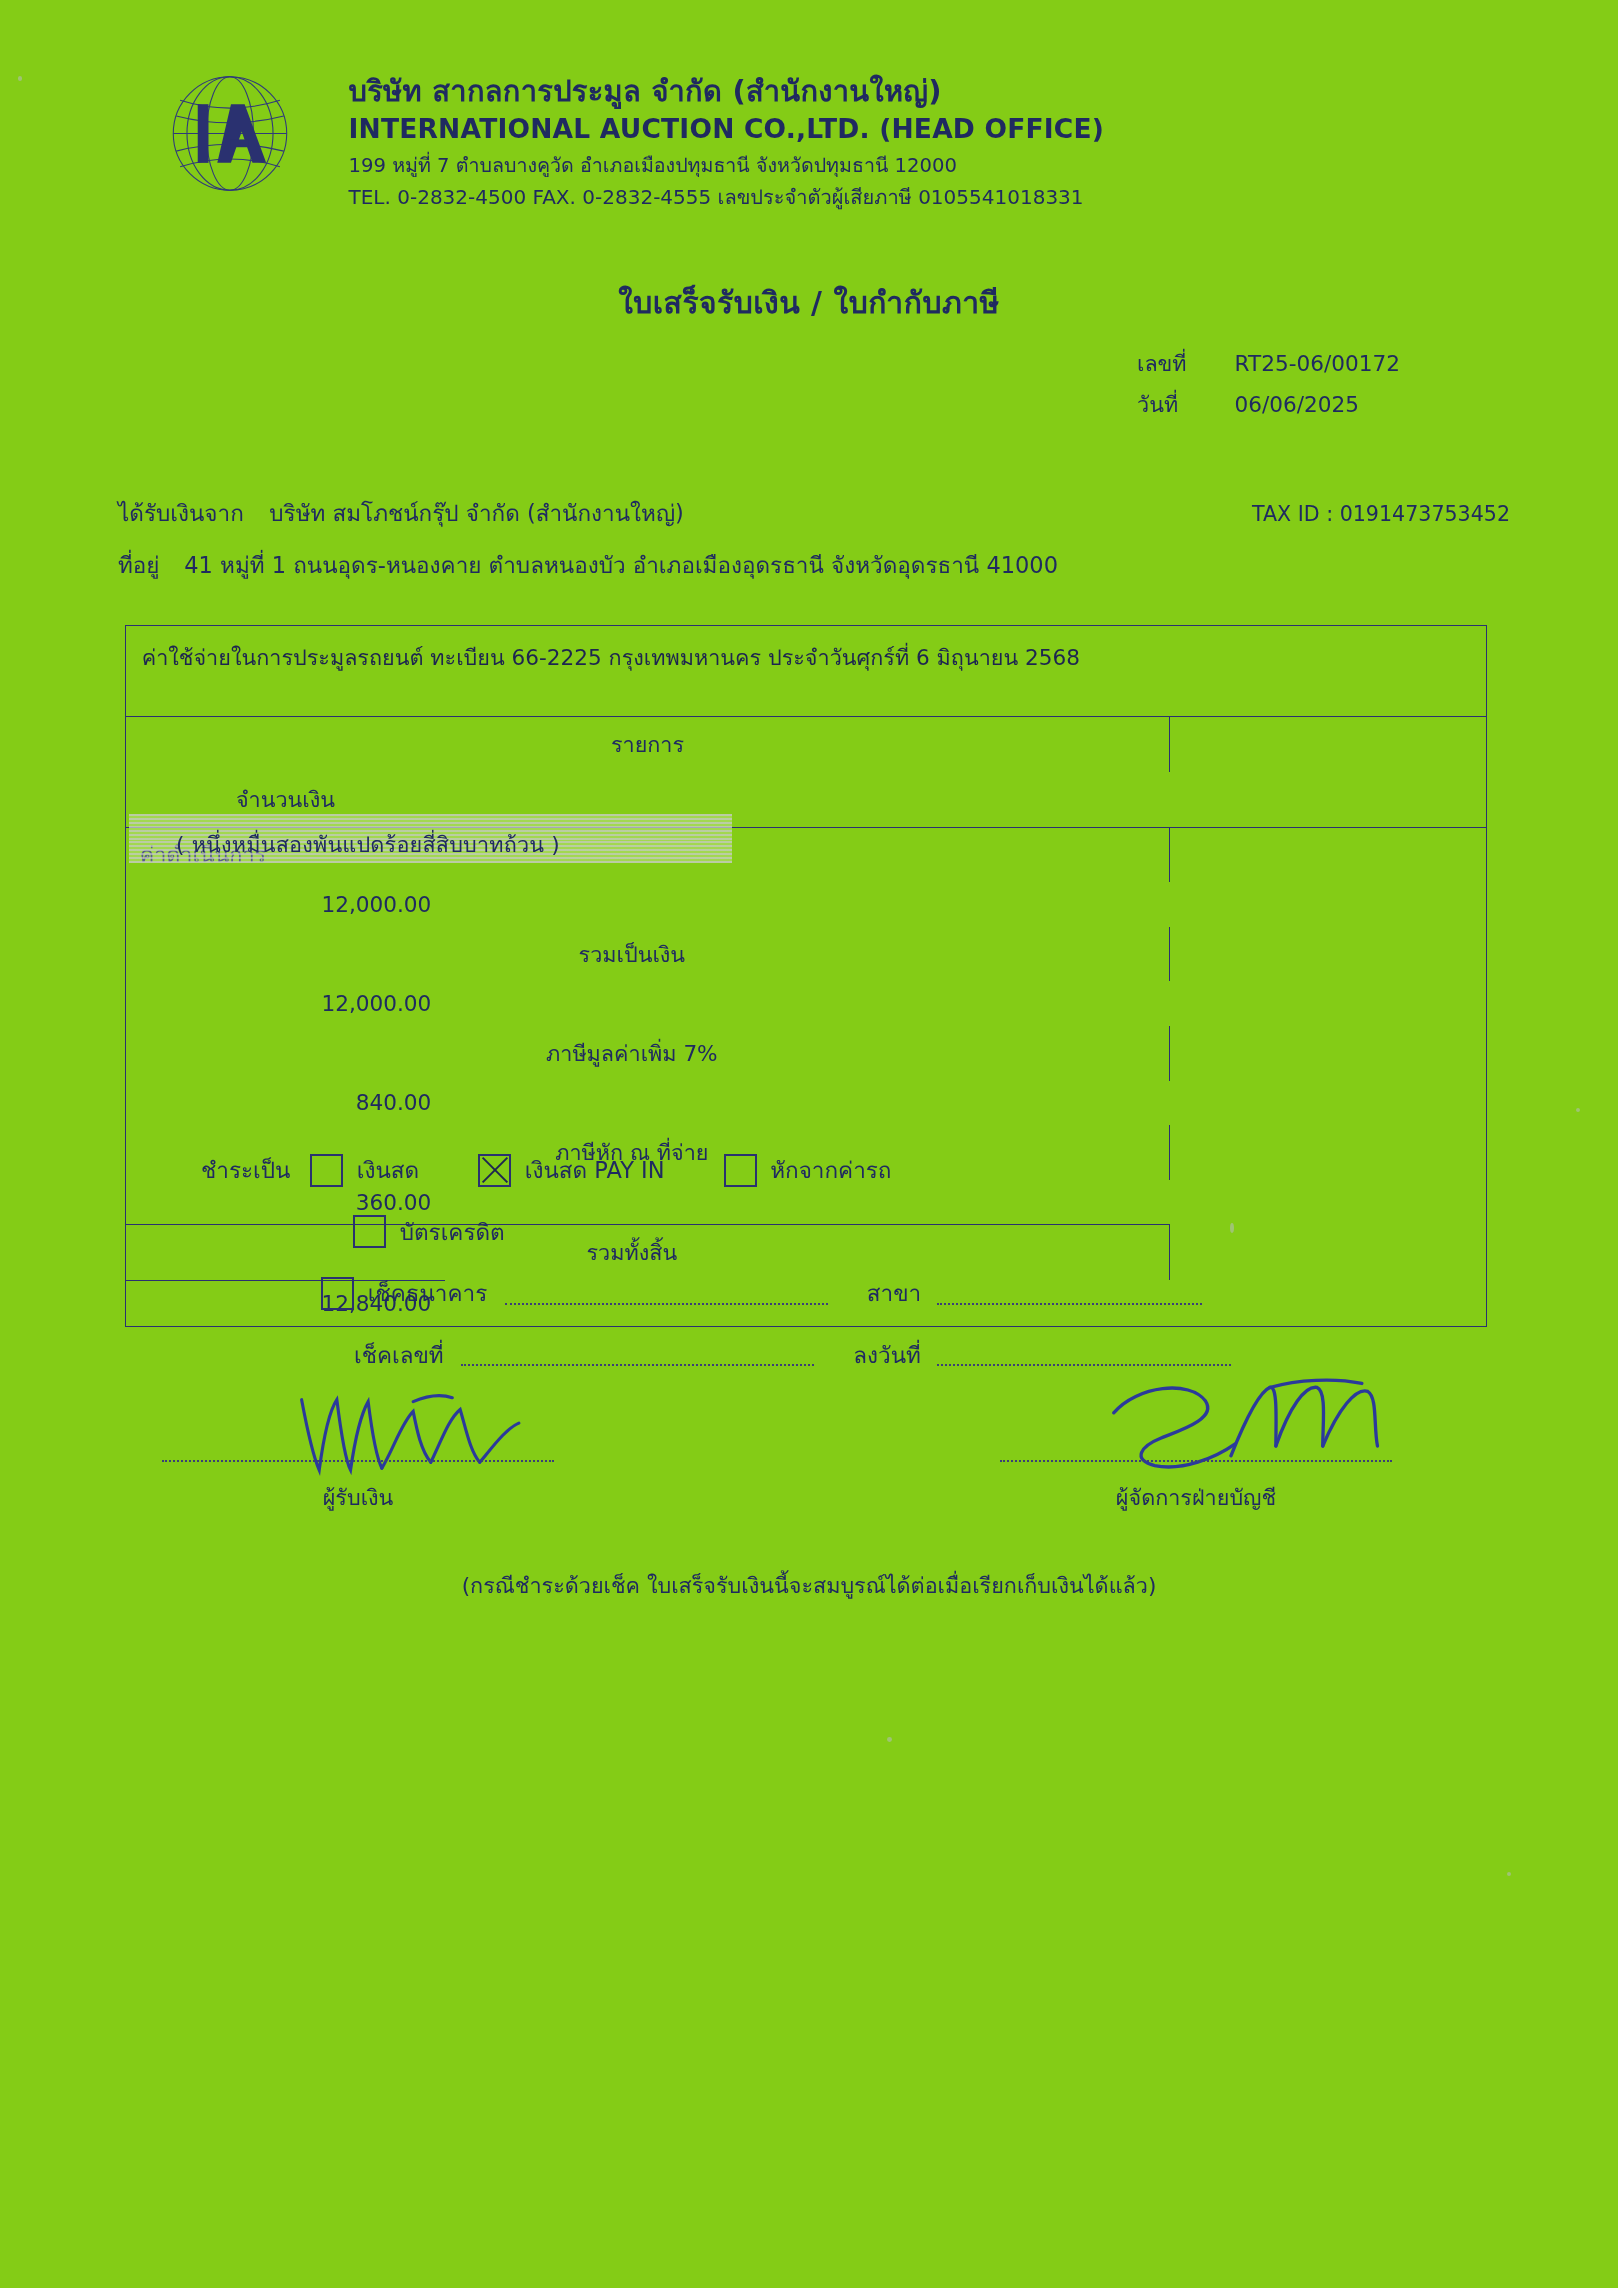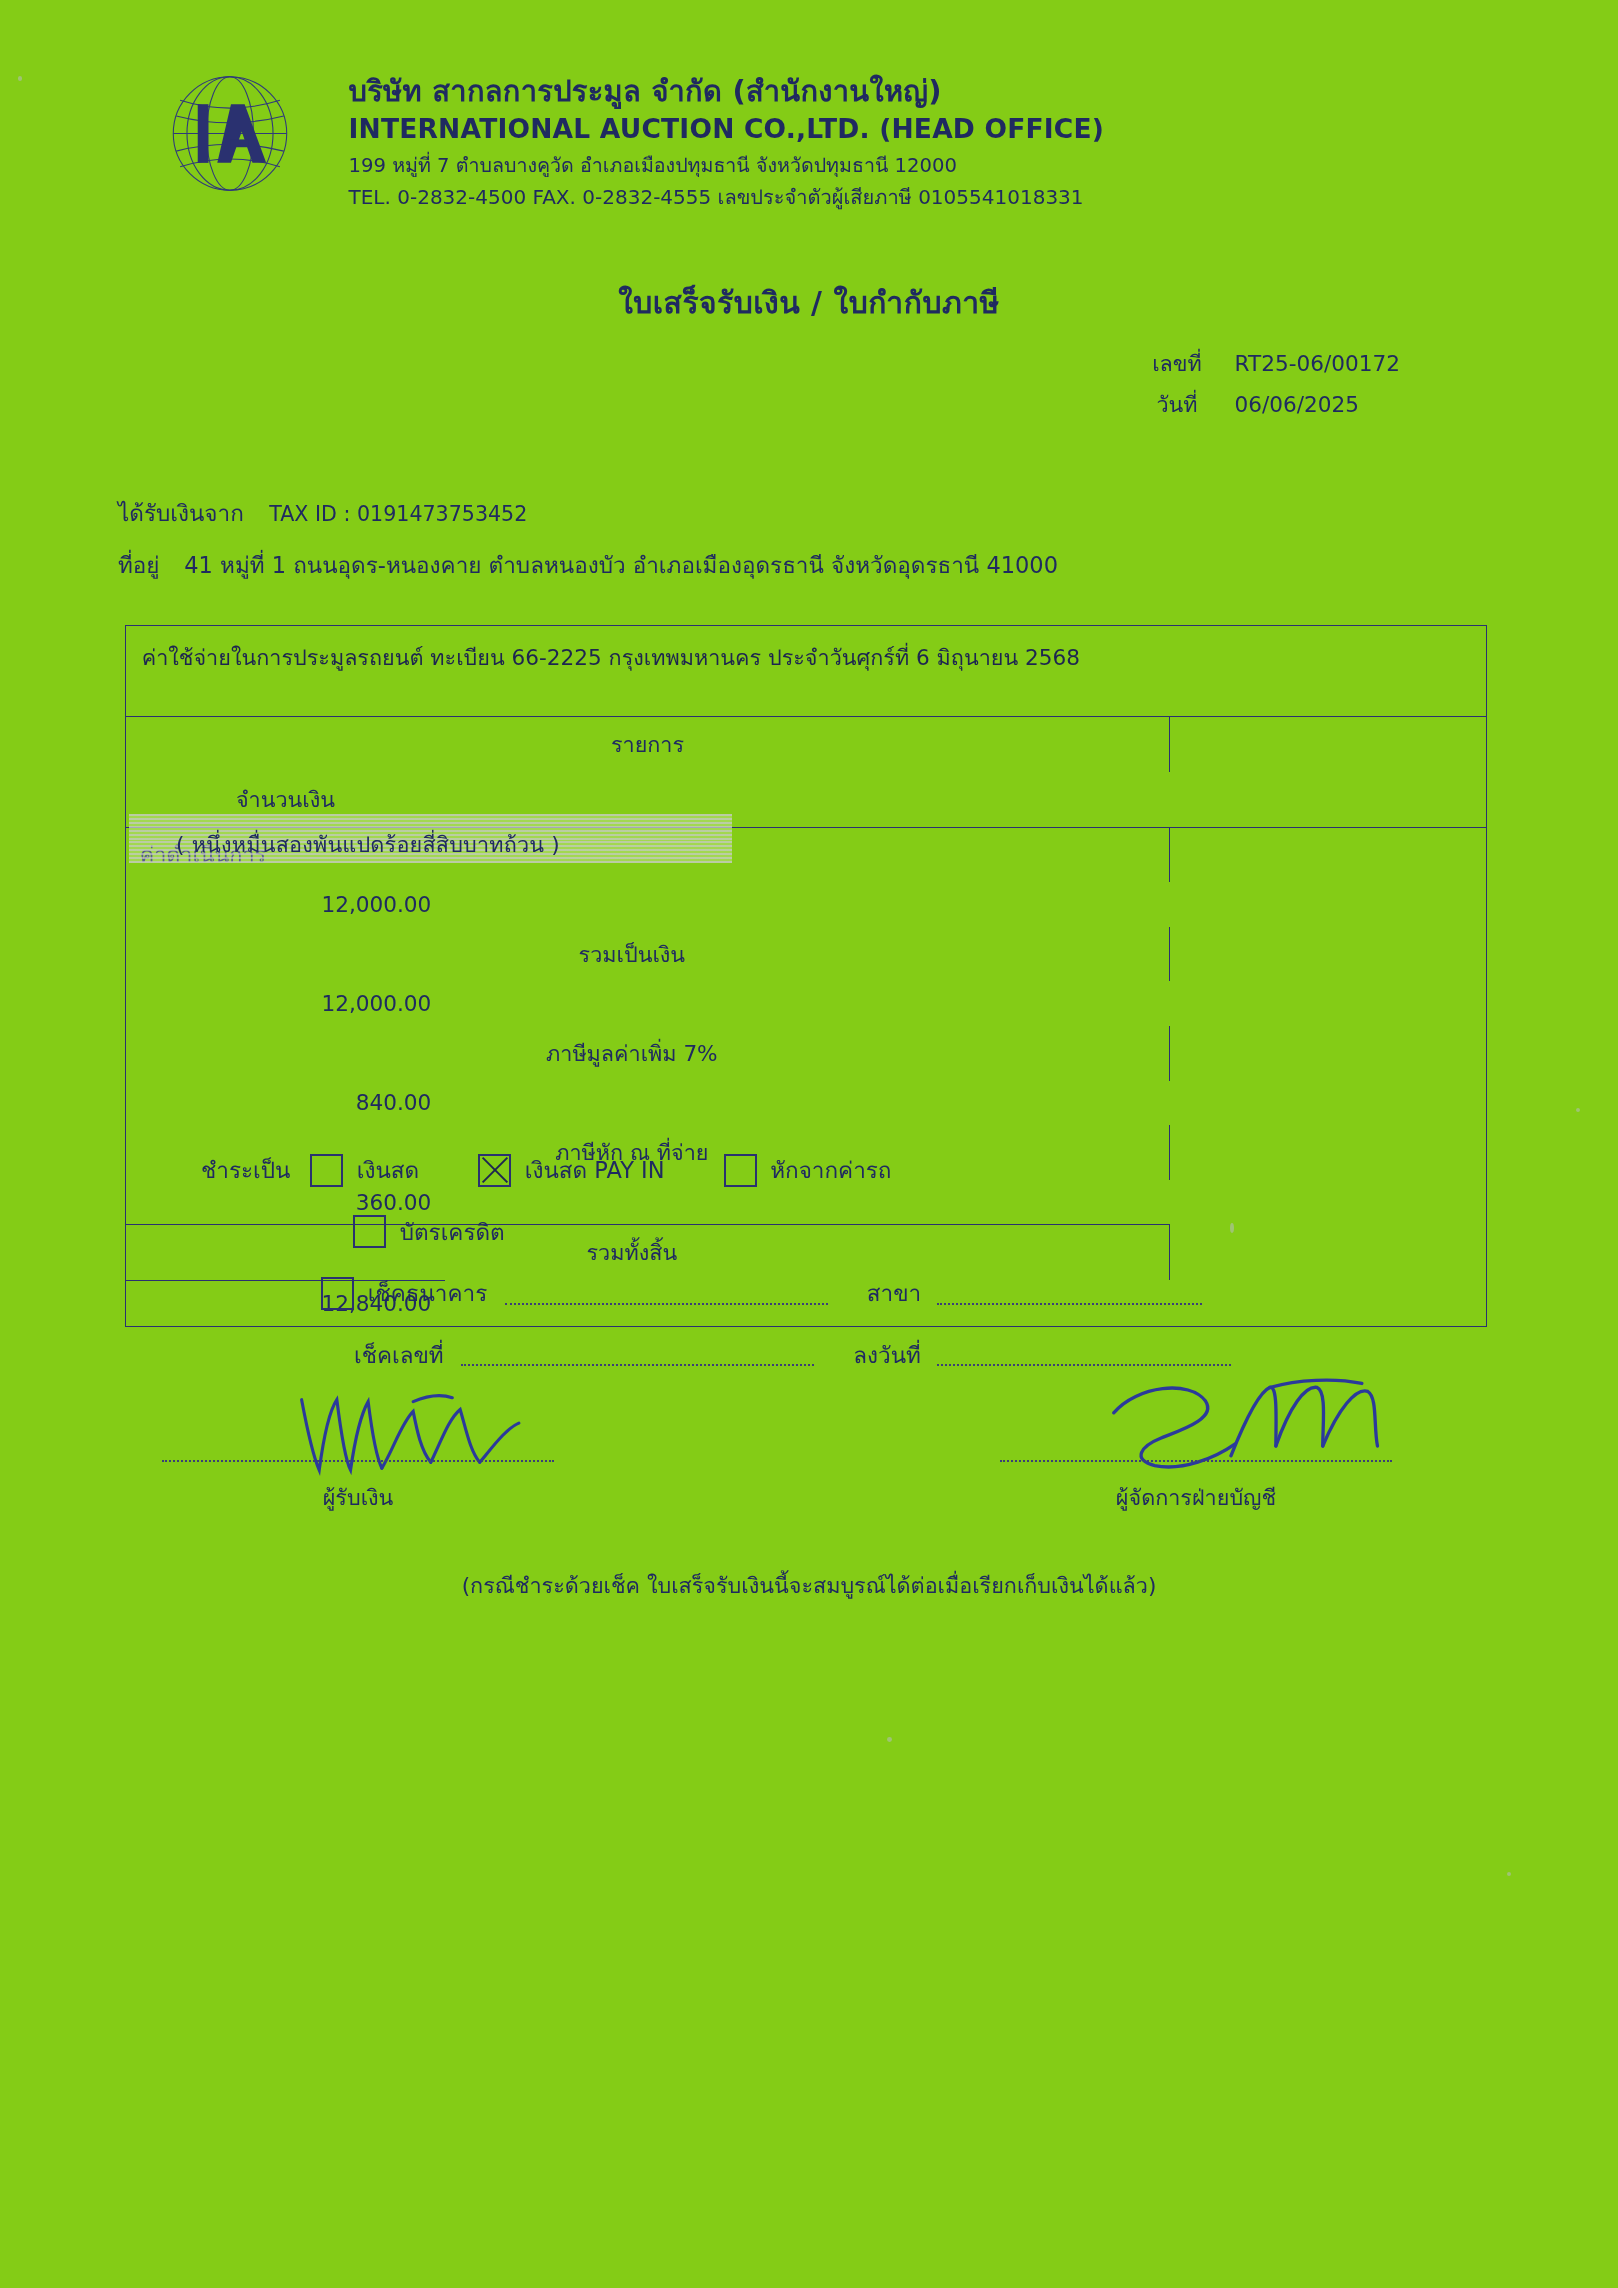--- a/index.html
+++ b/index.html
@@ -84,21 +84,21 @@
 
   
   .doc-meta {
     position: absolute;
     top: 343px;
     left: 1137px;
     font-size: 21.6px;
     line-height: 1.9;
     color: #1f2a60;
   }
-  .doc-meta .row { display: flex; gap: 17.6px; text-align: center; }
+  .doc-meta .row { display: flex; gap: 17.6px; }
   .doc-meta .lbl { width: 80px; }
 
   
   .cust-line1 {
     position: absolute;
     top: 495px;
     left: 118px;
     width: 1392px;
     display: flex;
     align-items: baseline;
@@ -323,20 +323,21 @@
       <span>RT25-06/00172</span>
     </div>
     <div class="row">
       <span class="lbl">วันที่</span>
       <span>06/06/2025</span>
     </div>
   </div>
 
   <div class="cust-line1">
     <span class="lbl">ได้รับเงินจาก</span>
+    <span class="val">บริษัท สมโภชน์กรุ๊ป  จำกัด (สำนักงานใหญ่)</span>
     <span class="taxid">TAX ID : 0191473753452</span>
   </div>
   <div class="cust-line2">
     <span class="lbl">ที่อยู่</span>
     <span>41 หมู่ที่ 1  ถนนอุดร-หนองคาย ตำบลหนองบัว อำเภอเมืองอุดรธานี จังหวัดอุดรธานี 41000</span>
   </div>
 
   <div class="tbl">
 
     <div class="row-note">ค่าใช้จ่ายในการประมูลรถยนต์ ทะเบียน  66-2225  กรุงเทพมหานคร    ประจำวันศุกร์ที่ 6 มิถุนายน 2568</div>

